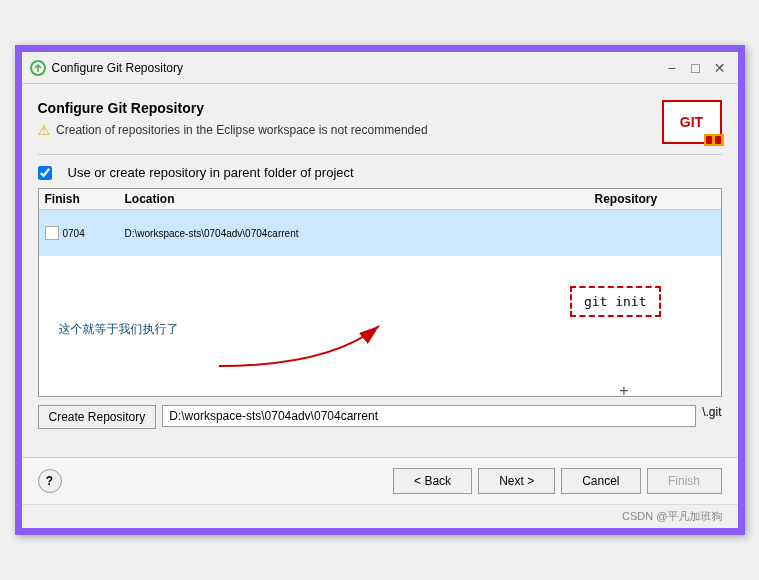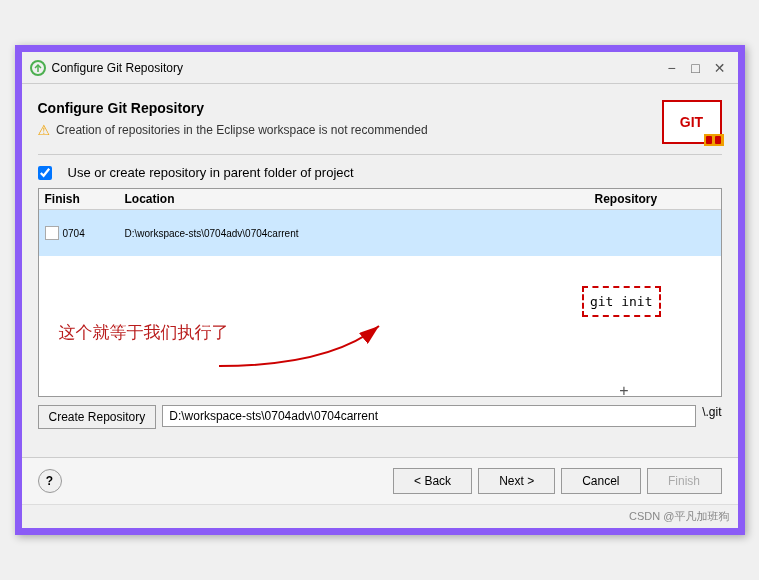--- a/index.html
+++ b/index.html
@@ -186,21 +186,21 @@
       position: relative;
       width: 100%;
       height: 100%;
     }
 
     .git-init-box {
       position: absolute;
       right: 60px;
       top: 30px;
       border: 2px dashed #c00;
-      padding: 6px 6px;
+      padding: 6px 12px;
       font-size: 13px;
       color: #000;
       font-family: monospace;
       background: #fff;
     }
 
     .bottom-row {
       display: flex;
       align-items: flex-start;
       gap: 6px;
@@ -265,21 +265,21 @@
       background: #f0f0f0;
       border: 1px solid #999;
       cursor: pointer;
       font-size: 12px;
       min-width: 75px;
     }
     .dialog-btn:disabled { color: #aaa; cursor: default; }
 
     .watermark {
       text-align: right;
-      padding: 4px 8px;
+      padding: 4px 15px;
       font-size: 11px;
       color: #888;
       background: #f0f0f0;
       border-top: 1px solid #ddd;
     }
 
     .plus-icon {
       position: absolute;
       right: 92px;
       bottom: -4px;
@@ -356,21 +356,21 @@
         <div class="annotation-area">
 
           <svg style="position:absolute;left:170px;top:50px;width:200px;height:70px;" viewBox="0 0 200 70">
             <defs>
               <marker id="arrowhead" markerWidth="10" markerHeight="7" refX="10" refY="3.5" orient="auto">
                 <polygon points="0 0, 10 3.5, 0 7" fill="#cc0000"></polygon>
               </marker>
             </defs>
             <path d="M 10 60 Q 120 60 170 20" stroke="#cc0000" stroke-width="2" fill="none" marker-end="url(#arrowhead)"></path>
           </svg>
-          <span style="position:absolute;left:20px;top:65px;color:#b91c1c;font-size:17px;">这个就等于我们执行了</span>
+          <span style="position:absolute;left:20px;top:65px;color:#0c4a6e;font-size:12px;">这个就等于我们执行了</span>
           <div class="git-init-box">
             <span>git  init</span>
           </div>
           <span class="plus-icon">+</span>
         </div>
       </div>
     </div>
 
     <div class="bottom-row">
       <button class="create-repo-btn">Create Repository</button>

